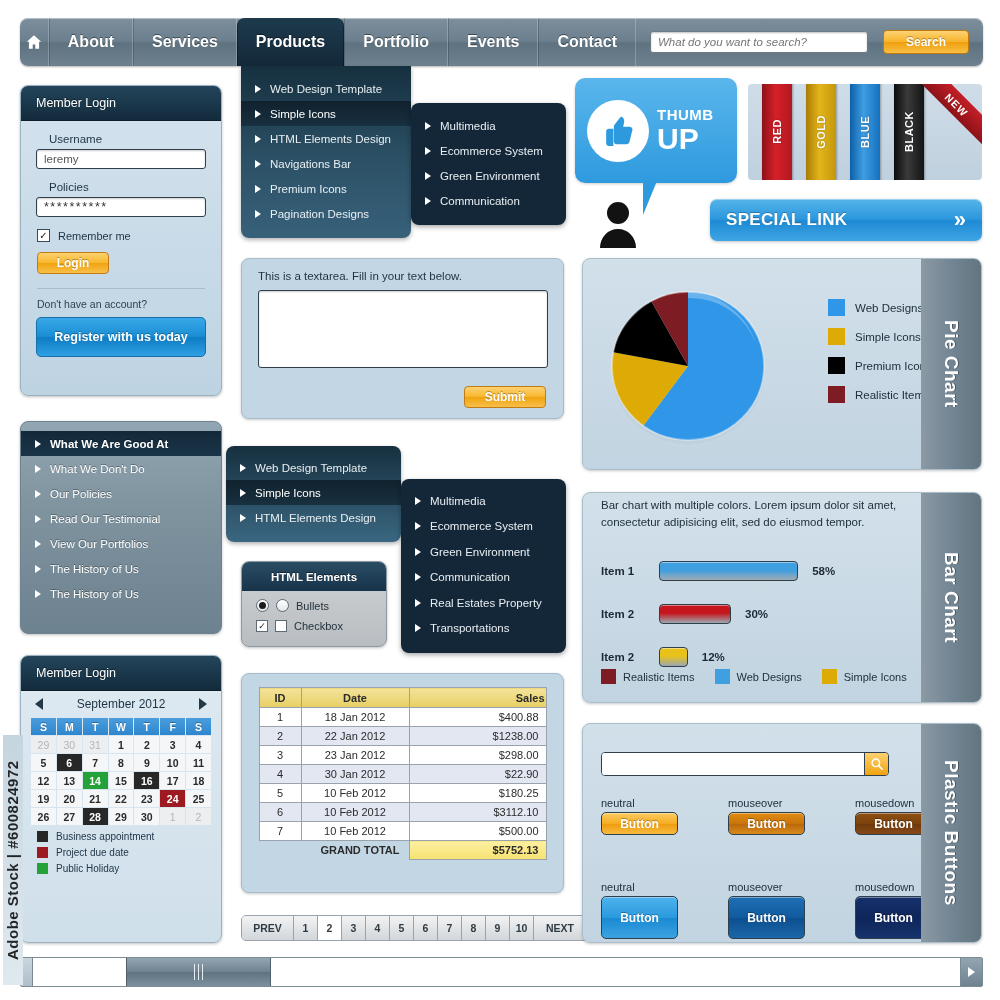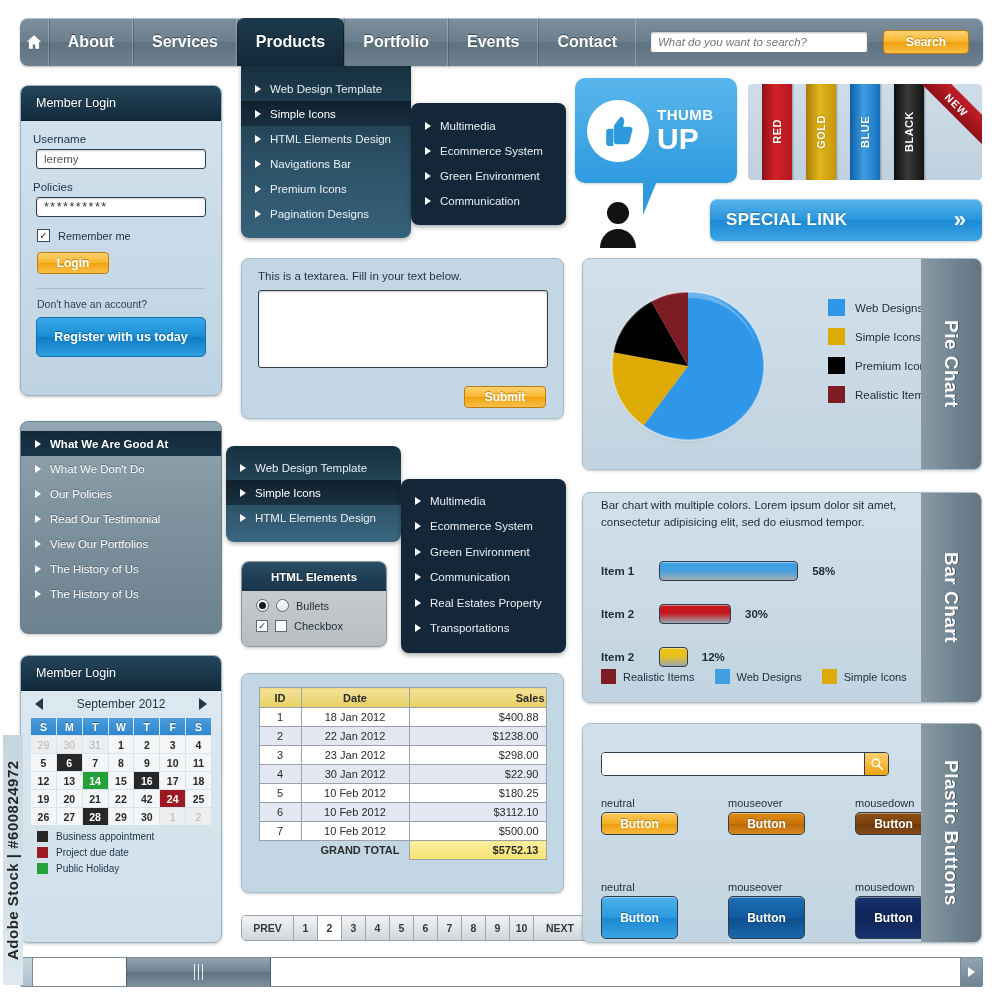--- a/index.html
+++ b/index.html
@@ -106,21 +106,21 @@
     box-shadow:0 1px 3px rgba(0,0,0,.25);
     overflow:hidden;
   }
   .panel-head {
     height:35px; display:flex; align-items:center; padding-left:15px;
     background:linear-gradient(180deg,#24455b 0%, #132b3c 100%);
     color:#fff; font-size:12.5px; font-weight:normal;
     text-shadow:0 -1px 0 rgba(0,0,0,.5);
     border-bottom:1px solid #0d1f2c;
   }
-  .fld-label { color:#1d3344; font-size:11.5px; margin:12px 0 4px 12px; }
+  .fld-label { color:#1d3344; font-size:11.5px; margin:12px 0 4px 28px; }
   .txt-input {
     display:block; margin:0 auto; width:170px; height:20px;
     border:1px solid #2f3f4c; border-radius:3px; background:#fff;
     font-size:11.5px; color:#555; padding:0 7px;
     font-family:"Liberation Sans", sans-serif;
     box-shadow:inset 0 1px 2px rgba(0,0,0,.2);
   }
   .pw-input { letter-spacing:1.5px; color:#333; font-size:12.5px; }
   .chk-row { display:flex; align-items:center; gap:8px; margin:12px 0 0 16px; }
   .chkbox {
@@ -620,21 +620,21 @@
           <td>15</td>
           <td class="ev-black">16</td>
           <td>17</td>
           <td>18</td>
         </tr>
         <tr>
           <td>19</td>
           <td>20</td>
           <td>21</td>
           <td>22</td>
-          <td>42</td>
+          <td>23</td>
           <td class="ev-red">24</td>
           <td>25</td>
         </tr>
         <tr>
           <td>26</td>
           <td>27</td>
           <td class="ev-black">28</td>
           <td>29</td>
           <td>30</td>
           <td class="mute">1</td>

